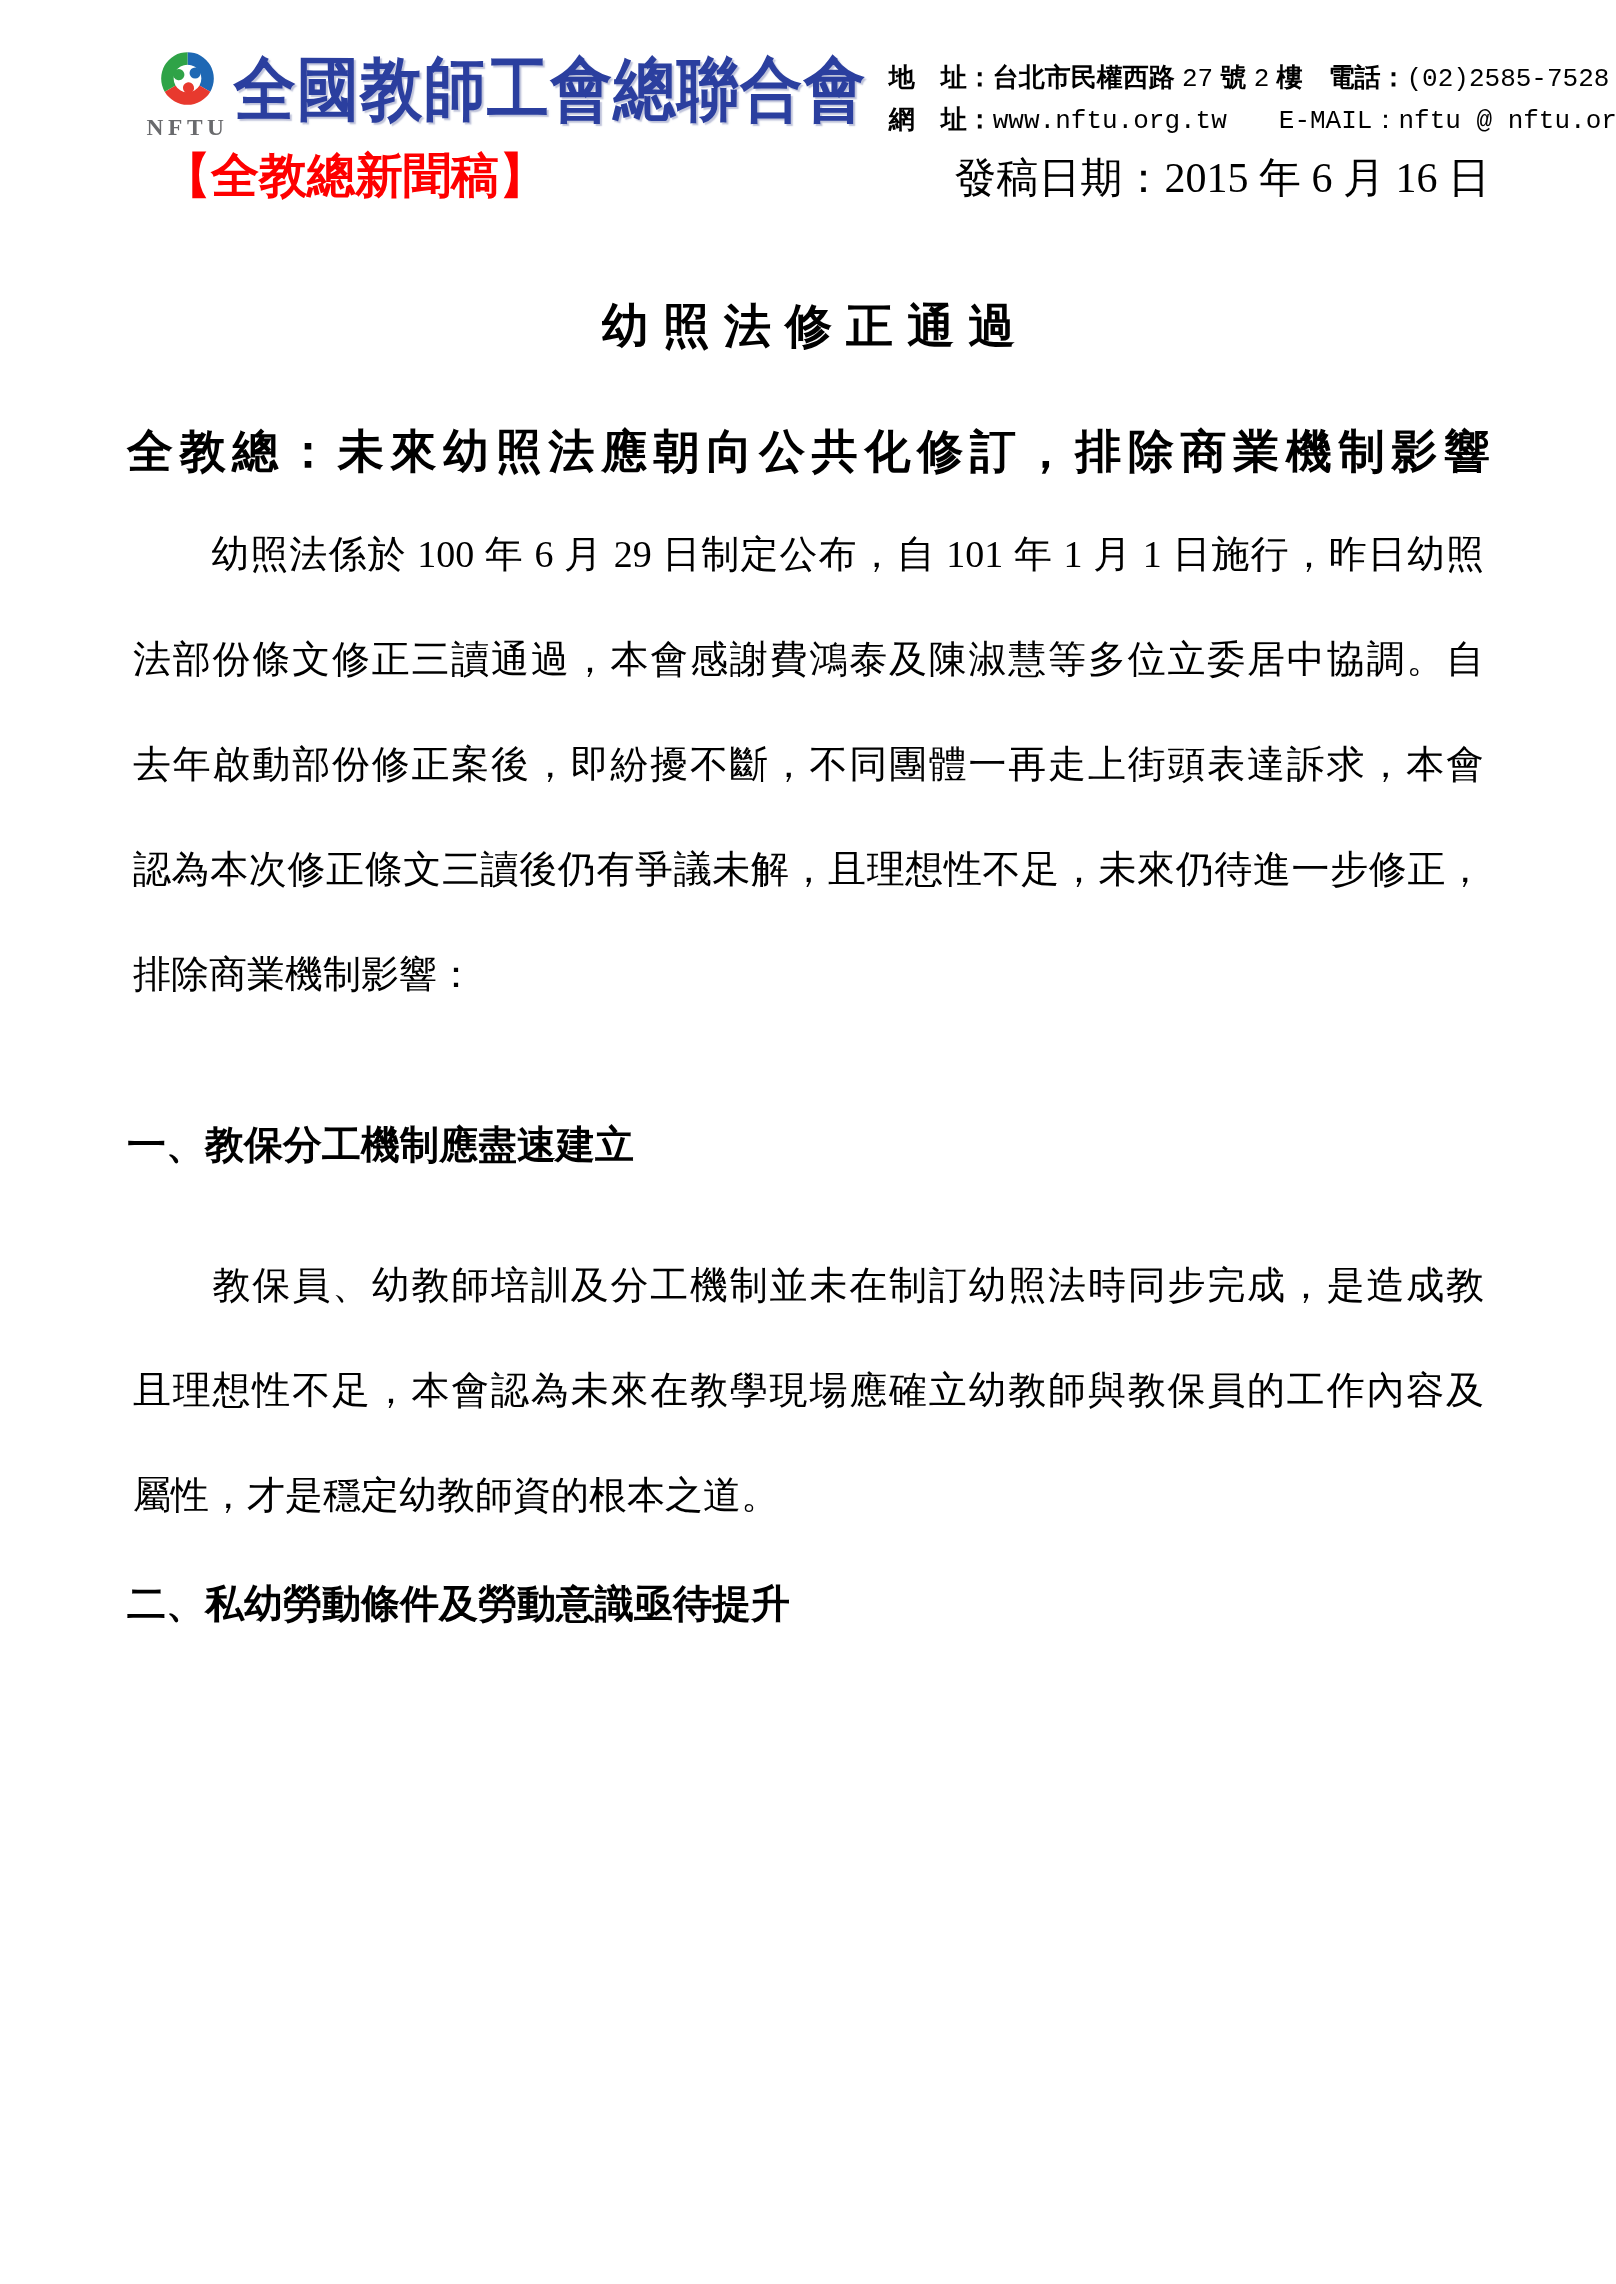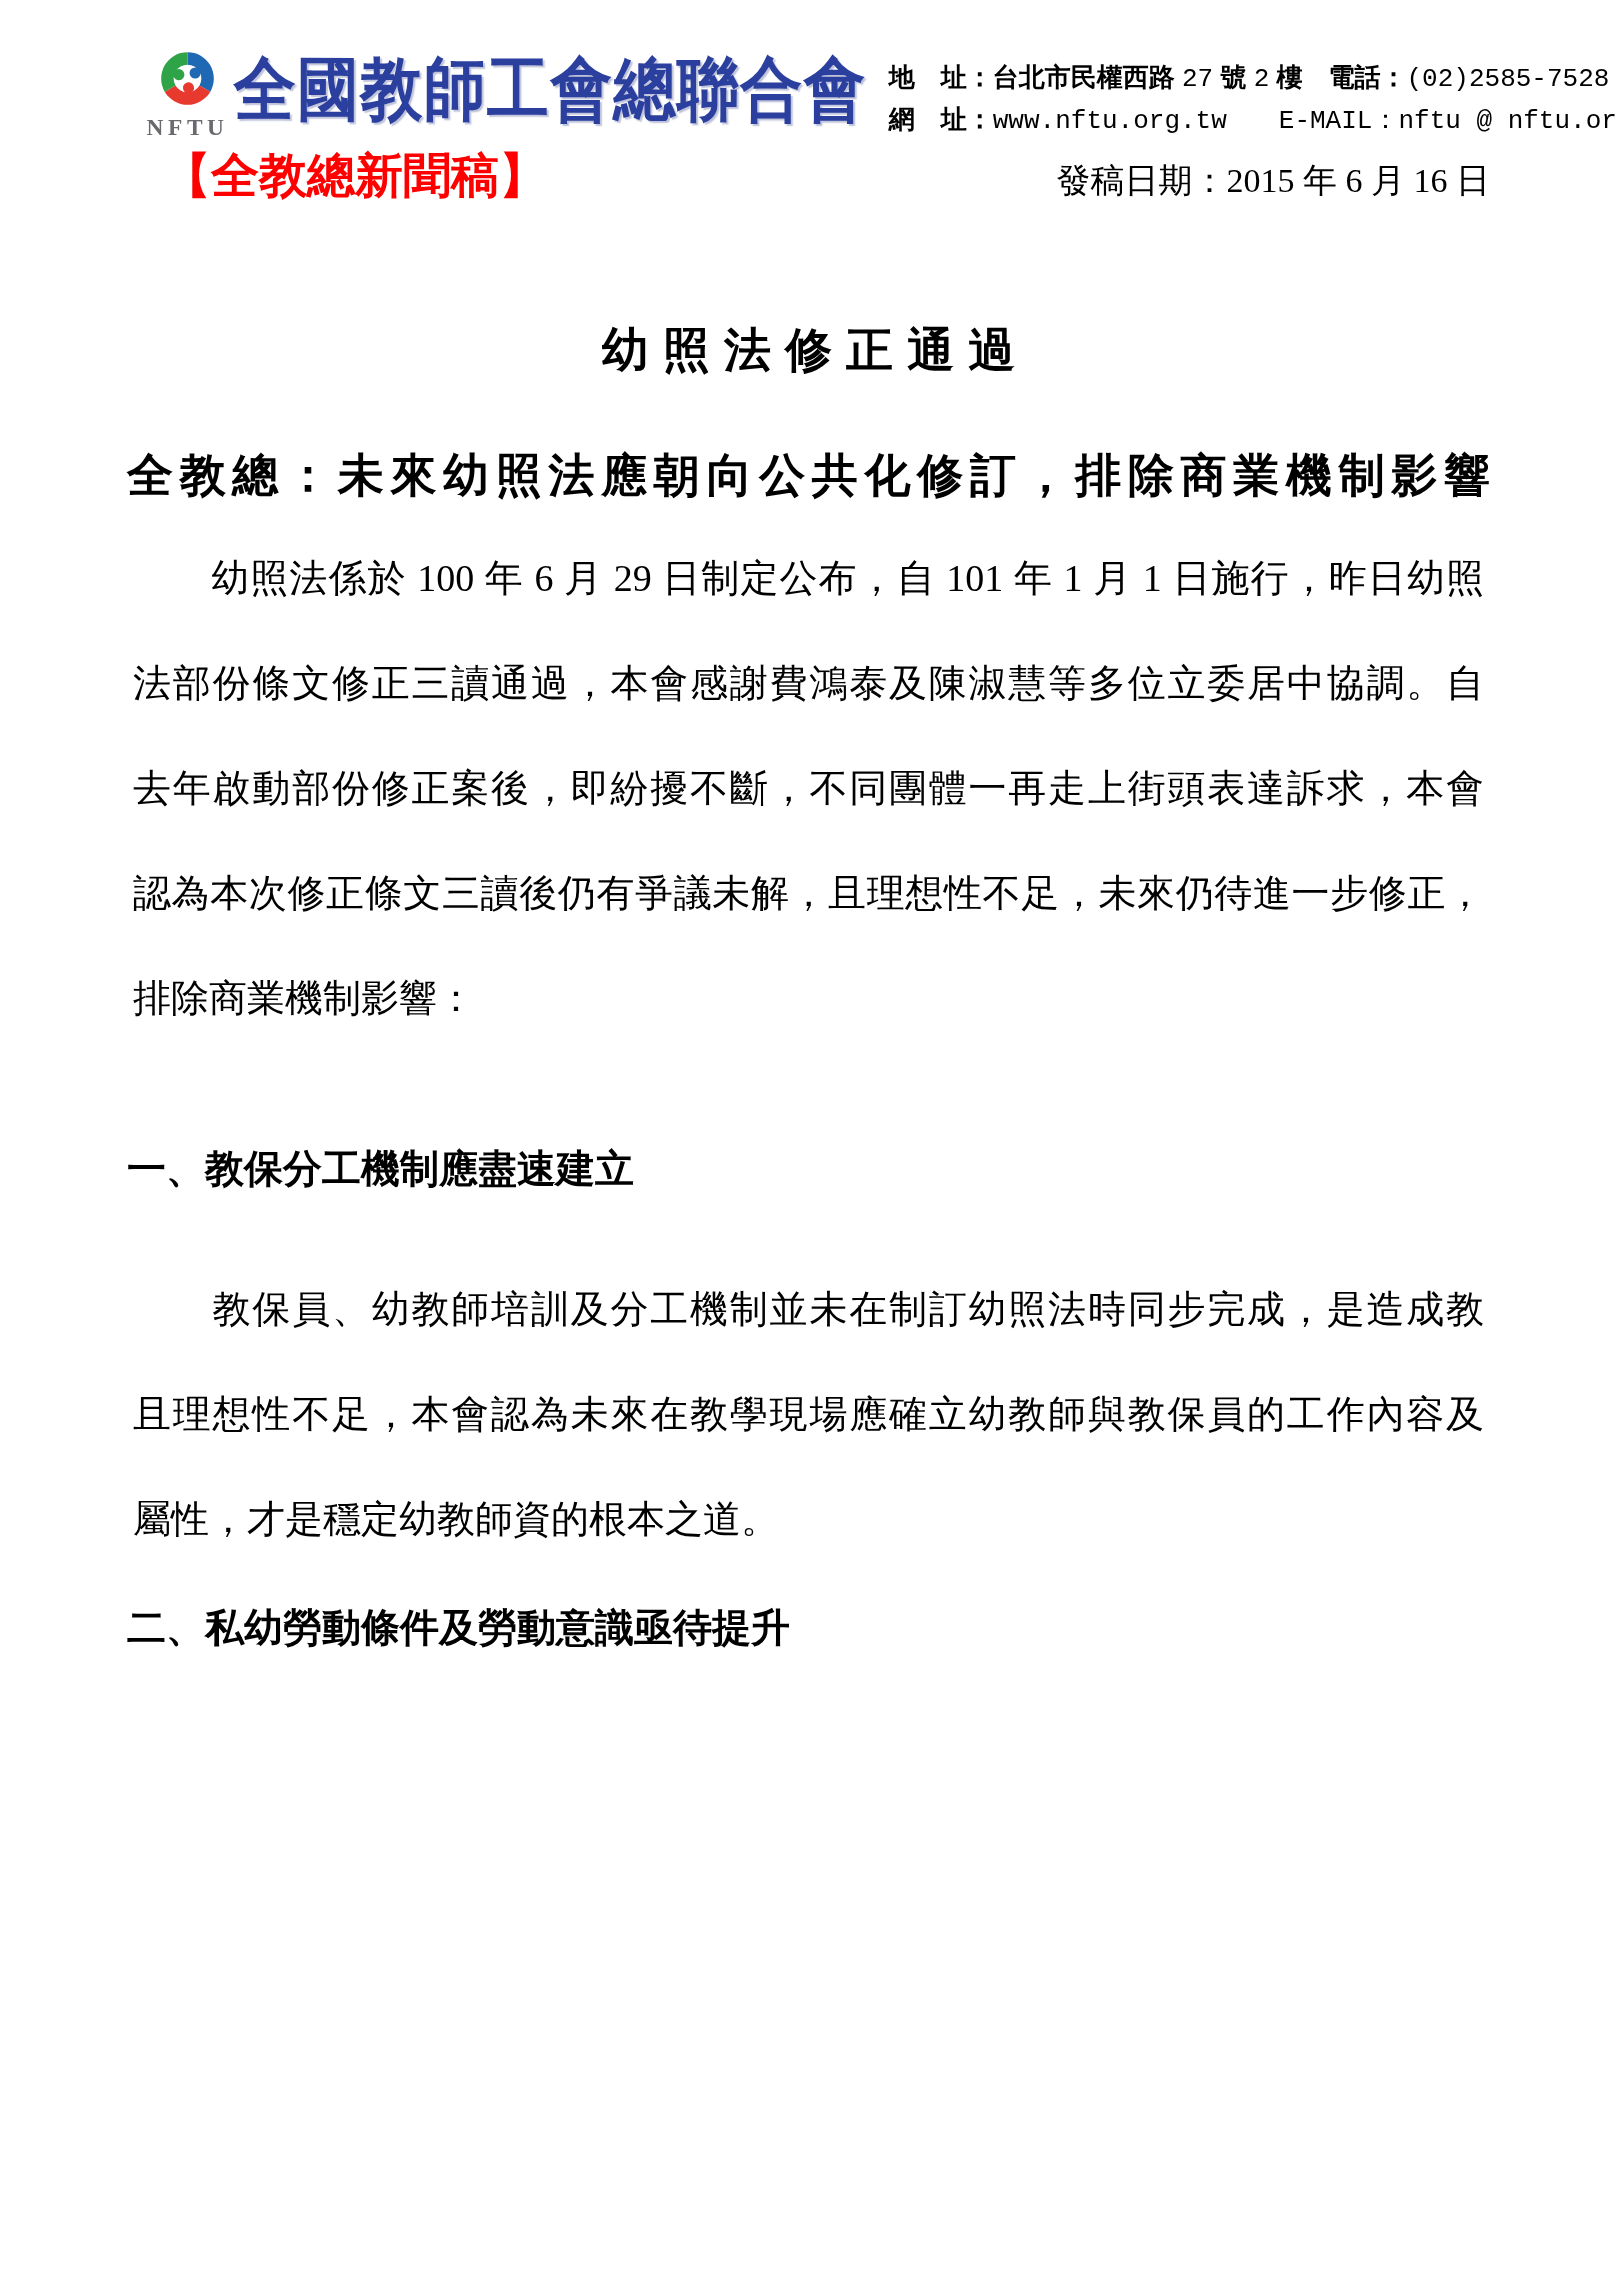--- a/index.html
+++ b/index.html
@@ -31,24 +31,24 @@
   }
   .contact{margin-left:22px;margin-top:18px;font-size:26px;line-height:40px;white-space:nowrap;}
   .contact .cjk{font-family:"Liberation Sans",sans-serif;font-weight:bold;}
   .contact .lat{font-family:"Liberation Mono",monospace;font-weight:normal;}
   
   .stamp-row{display:flex;justify-content:space-between;align-items:baseline;margin-top:9px;}
   .stamp{
     margin-left:36px;
     color:#fe0000;font-weight:bold;font-size:48px;line-height:1.1;white-space:nowrap;
   }
-  .date-line{font-size:34px;line-height:1.2;white-space:nowrap;}
+  .date-line{font-size:42px;line-height:1.2;white-space:nowrap;}
   
   .doc-title{
-    margin-top:118px;text-align:center;
+    margin-top:93px;text-align:center;
     font-size:47px;font-weight:bold;line-height:59px;
     letter-spacing:0.30em;text-indent:0.30em;
   }
   .doc-subtitle{
     margin-top:65px;
     font-size:46px;font-weight:bold;line-height:62px;
     text-align:justify;text-align-last:justify;
   }
   .byline{margin-top:202px;font-size:38px;line-height:105px;}
   .para{margin:6px;}

